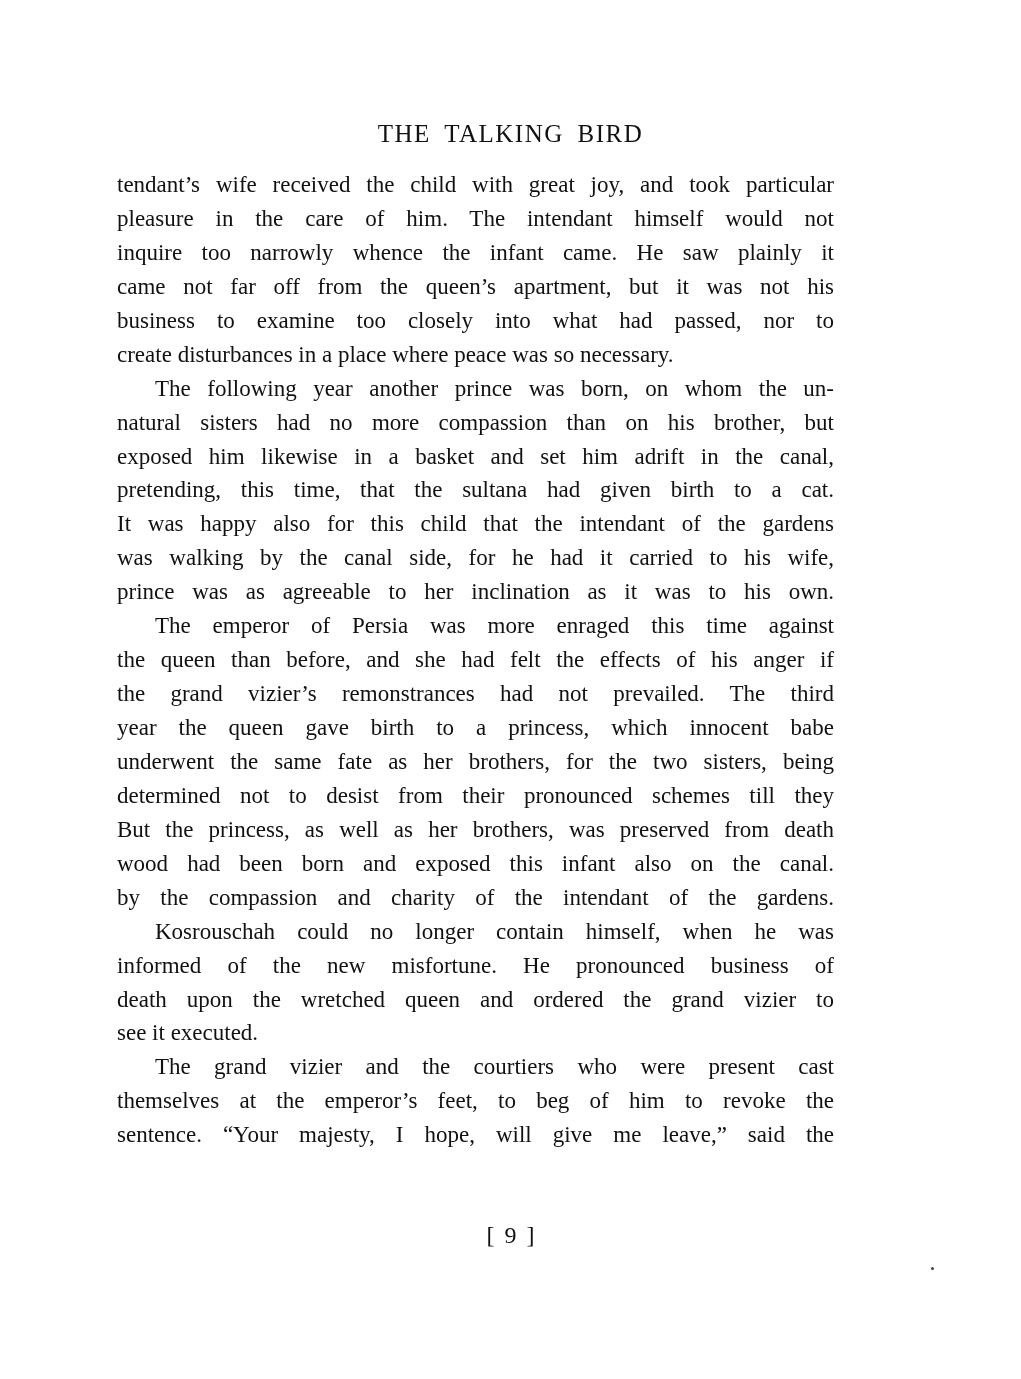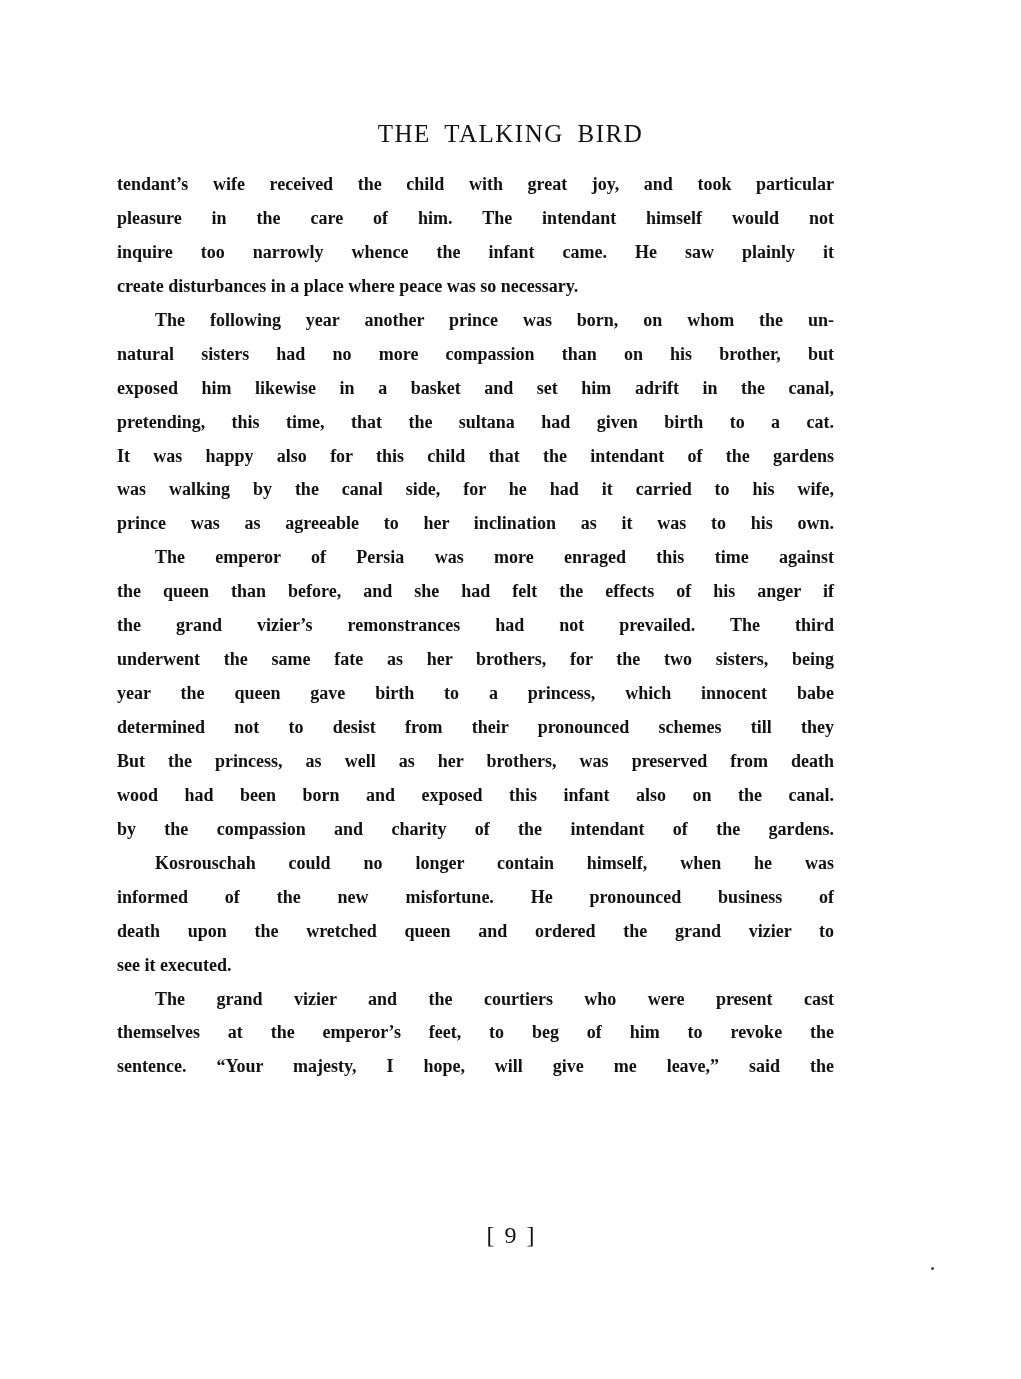--- a/index.html
+++ b/index.html
@@ -36,25 +36,24 @@
     .body-text {
       position: absolute;
       left: 117px;
       top: 168px;
       width: 717px;
     }
     .line {
       display: block;
       height: 33.95px;
       line-height: 33.95px;
-      font-size: 18px;
+      font-size: 23px;
       white-space: nowrap;
       text-align: justify;
       text-align-last: justify;
-      font-weight: bold;
     }
     .line.last {
       text-align-last: left;
     }
     .line.indent {
       padding-left: 38px;
     }
     .folio {
       position: absolute;
       left: 0;
@@ -78,33 +77,35 @@
 </head>
 <body>
 
 <div class="page">
   <div class="running-head">THE TALKING BIRD</div>
 
   <div class="body-text">
     <span class="line">tendant’s wife received the child with great joy, and took particular</span>
     <span class="line">pleasure in the care of him.  The intendant himself would not</span>
     <span class="line">inquire too narrowly whence the infant came.  He saw plainly it</span>
+    <span class="line">came not far off from the queen’s apartment, but it was not his</span>
+    <span class="line">business to examine too closely into what had passed, nor to</span>
     <span class="line last">create disturbances in a place where peace was so necessary.</span>
     <span class="line indent">The following year another prince was born, on whom the un-</span>
     <span class="line">natural sisters had no more compassion than on his brother, but</span>
     <span class="line">exposed him likewise in a basket and set him adrift in the canal,</span>
     <span class="line">pretending, this time, that the sultana had given birth to a cat.</span>
     <span class="line">It was happy also for this child that the intendant of the gardens</span>
     <span class="line">was walking by the canal side, for he had it carried to his wife,</span>
     <span class="line">prince was as agreeable to her inclination as it was to his own.</span>
     <span class="line indent">The emperor of Persia was more enraged this time against</span>
     <span class="line">the queen than before, and she had felt the effects of his anger if</span>
     <span class="line">the grand vizier’s remonstrances had not prevailed.  The third</span>
+    <span class="line">year the queen gave birth to a princess, which innocent babe</span>
     <span class="line">underwent the same fate as her brothers, for the two sisters, being</span>
-    <span class="line">year the queen gave birth to a princess, which innocent babe</span>
     <span class="line">determined not to desist from their pronounced schemes till they</span>
     <span class="line">But the princess, as well as her brothers, was preserved from death</span>
     <span class="line">wood had been born and exposed this infant also on the canal.</span>
     <span class="line">by the compassion and charity of the intendant of the gardens.</span>
     <span class="line indent">Kosrouschah could no longer contain himself, when he was</span>
     <span class="line">informed of the new misfortune.  He pronounced business of</span>
     <span class="line">death upon the wretched queen and ordered the grand vizier to</span>
     <span class="line last">see it executed.</span>
     <span class="line indent">The grand vizier and the courtiers who were present cast</span>
     <span class="line">themselves at the emperor’s feet, to beg of him to revoke the</span>

